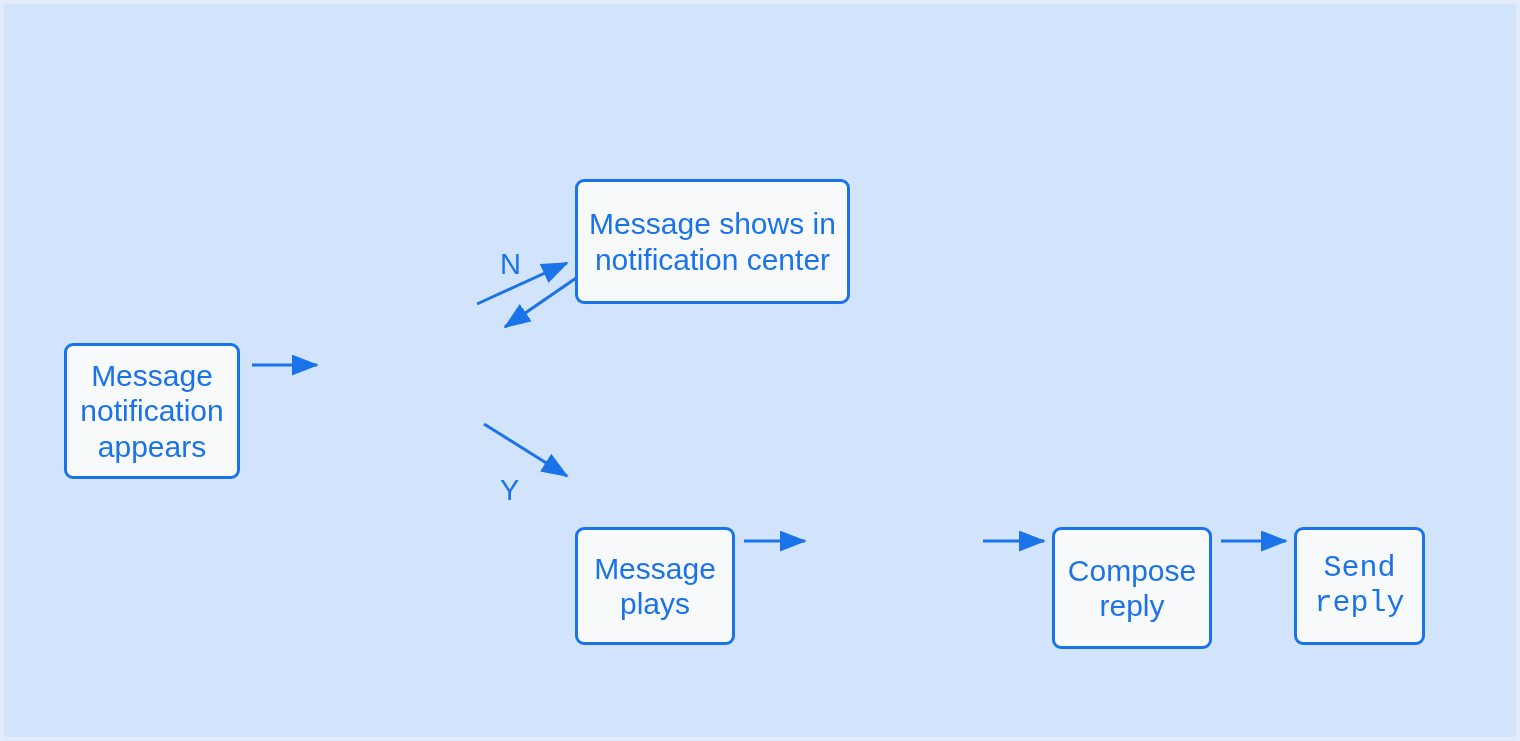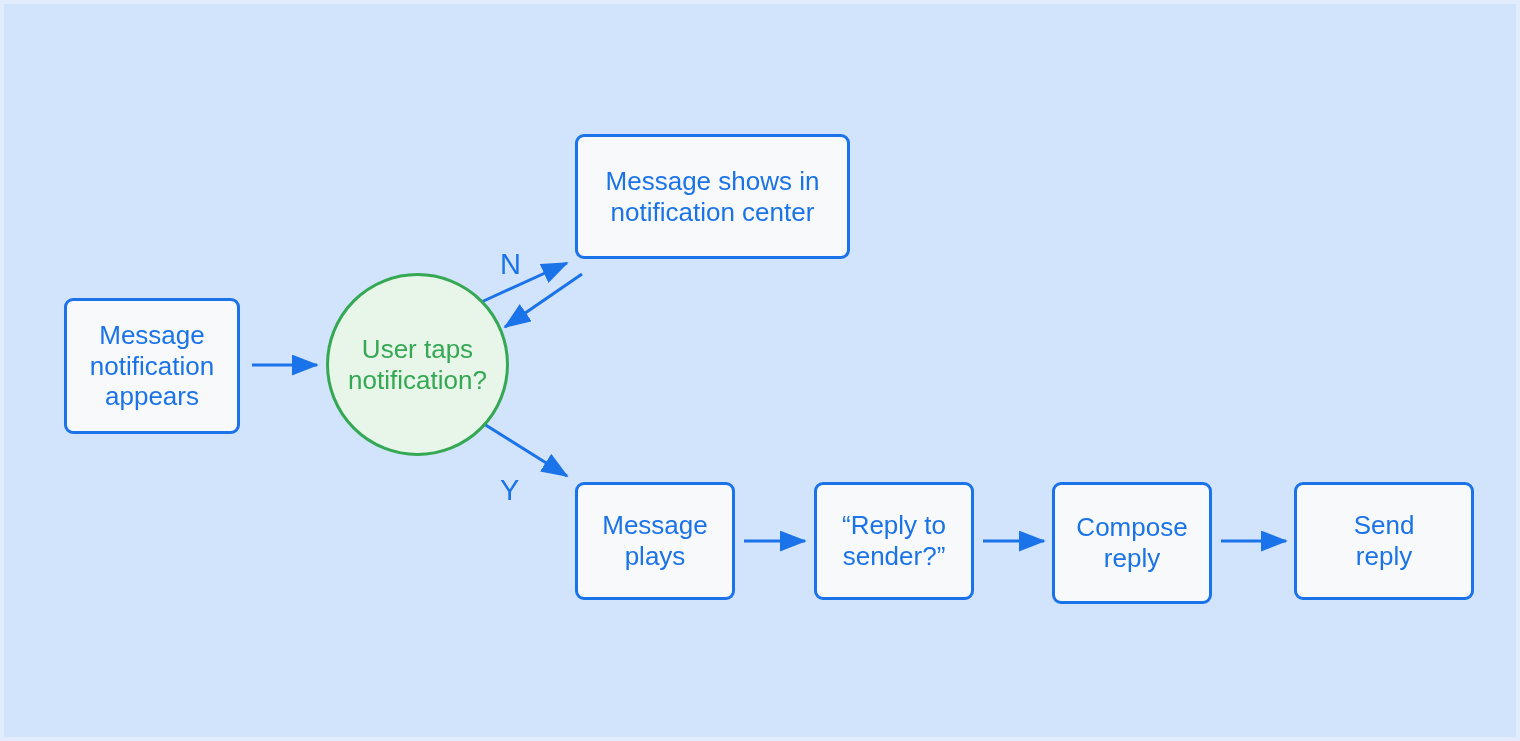--- a/index.html
+++ b/index.html
@@ -26,22 +26,23 @@
     text-align:center;
     line-height:1.18;
     white-space:pre-line;
     user-select:none;
   }
   .box{
     background:#f8f9fa;
     border:3px solid #1a73e8;
     border-radius:9px;
     color:#1a73e8;
-    font-size:26px;
+    font-size:30px;
     padding:12px 8px;
+    margin-top:45px;
   }
   .circle{
     background:#e8f5e9;
     border:3px solid #34a853;
     border-radius:50%;
     color:#34a853;
     font-size:26px;
   }
   .edge-label{
     position:absolute;
@@ -81,35 +82,31 @@
 
     <line x1="979" y1="537" x2="1040" y2="537" stroke="#1a73e8" stroke-width="3" marker-end="url(#arrowhead)"></line>
 
     <line x1="1217" y1="537" x2="1282" y2="537" stroke="#1a73e8" stroke-width="3" marker-end="url(#arrowhead)"></line>
   </svg>
 
   <div class="node box" style="left:60px;top:294px;width:176px;height:136px;">Message
 notification
 appears</div>
 
-  <div class="node circle" style="left:322px;top:269px;width:183px;height:183px;">User taps
-notification?</div>
 
   <div class="node box" style="left:571px;top:130px;width:275px;height:125px;">Message shows in
 notification center</div>
 
   <div class="node box" style="left:571px;top:478px;width:160px;height:118px;">Message
 plays</div>
 
-  <div class="node box" style="left:810px;top:478px;width:160px;height:118px;">“Reply to
-sender?”</div>
 
   <div class="node box" style="left:1048px;top:478px;width:160px;height:122px;">Compose
 reply</div>
 
-  <div class="node box" style="left:1290px;top:478px;width:180px;height:118px;">Send
+  <div class="node box" style="left:1290px;top:478px;width:131px;height:118px;font-family:Liberation Mono, monospace;">Send
 reply</div>
 
   <div class="edge-label" style="left:496px;top:246px;">N</div>
 
   <div class="edge-label" style="left:496px;top:472px;">Y</div>
 
 </div>
 
 </body></html>

